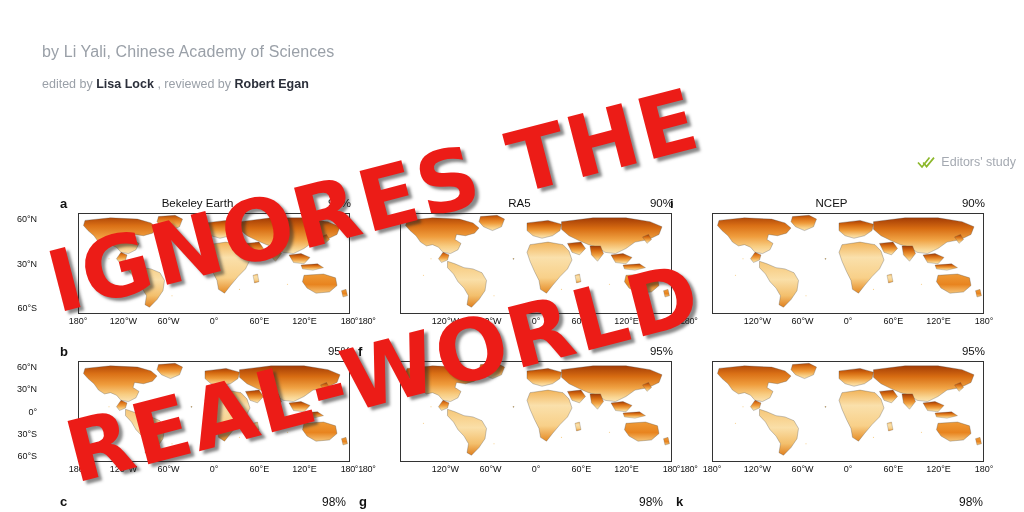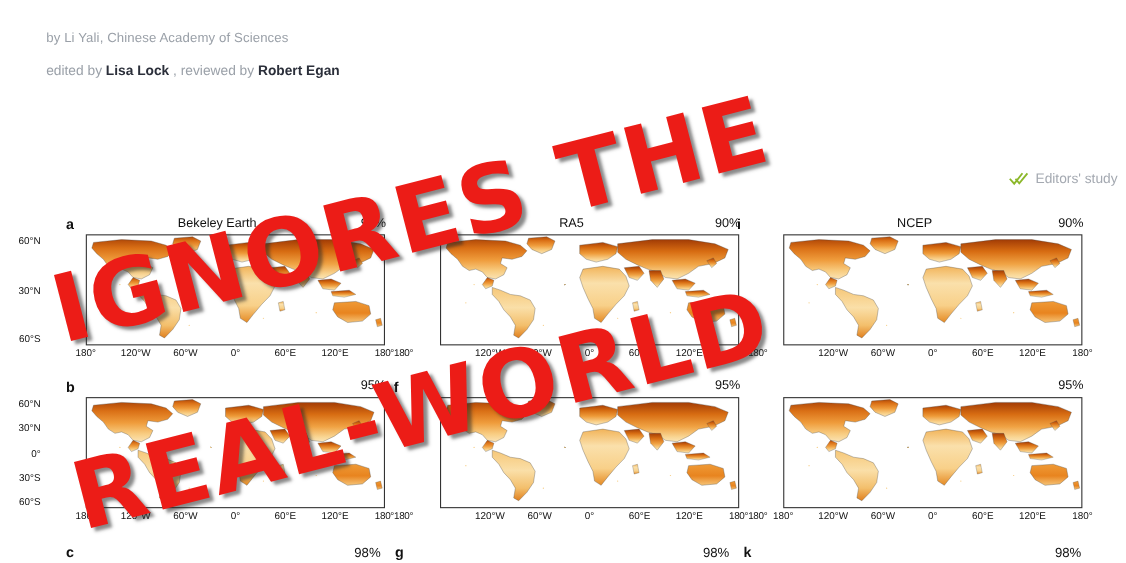--- a/index.html
+++ b/index.html
@@ -16,22 +16,22 @@
   #headline {
     font-size:31px;
     font-weight:bold;
     line-height:1.30;
     color:#1b1f33;
     letter-spacing:-0.4px;
     width:900px;
   }
 
   #byline {
-    margin-top:17px;
-    font-size:12px;
+    margin-top:33px;
+    font-size:16px;
     color:#9aa0a8;
     letter-spacing:0.1px;
   }
 
   #credit-line {
     margin-top:16px;
     font-size:12.5px;
     color:#9aa0a8;
   }
   #credit-line .nm { color:#2b2f3a; font-weight:bold;text-align:right; }

